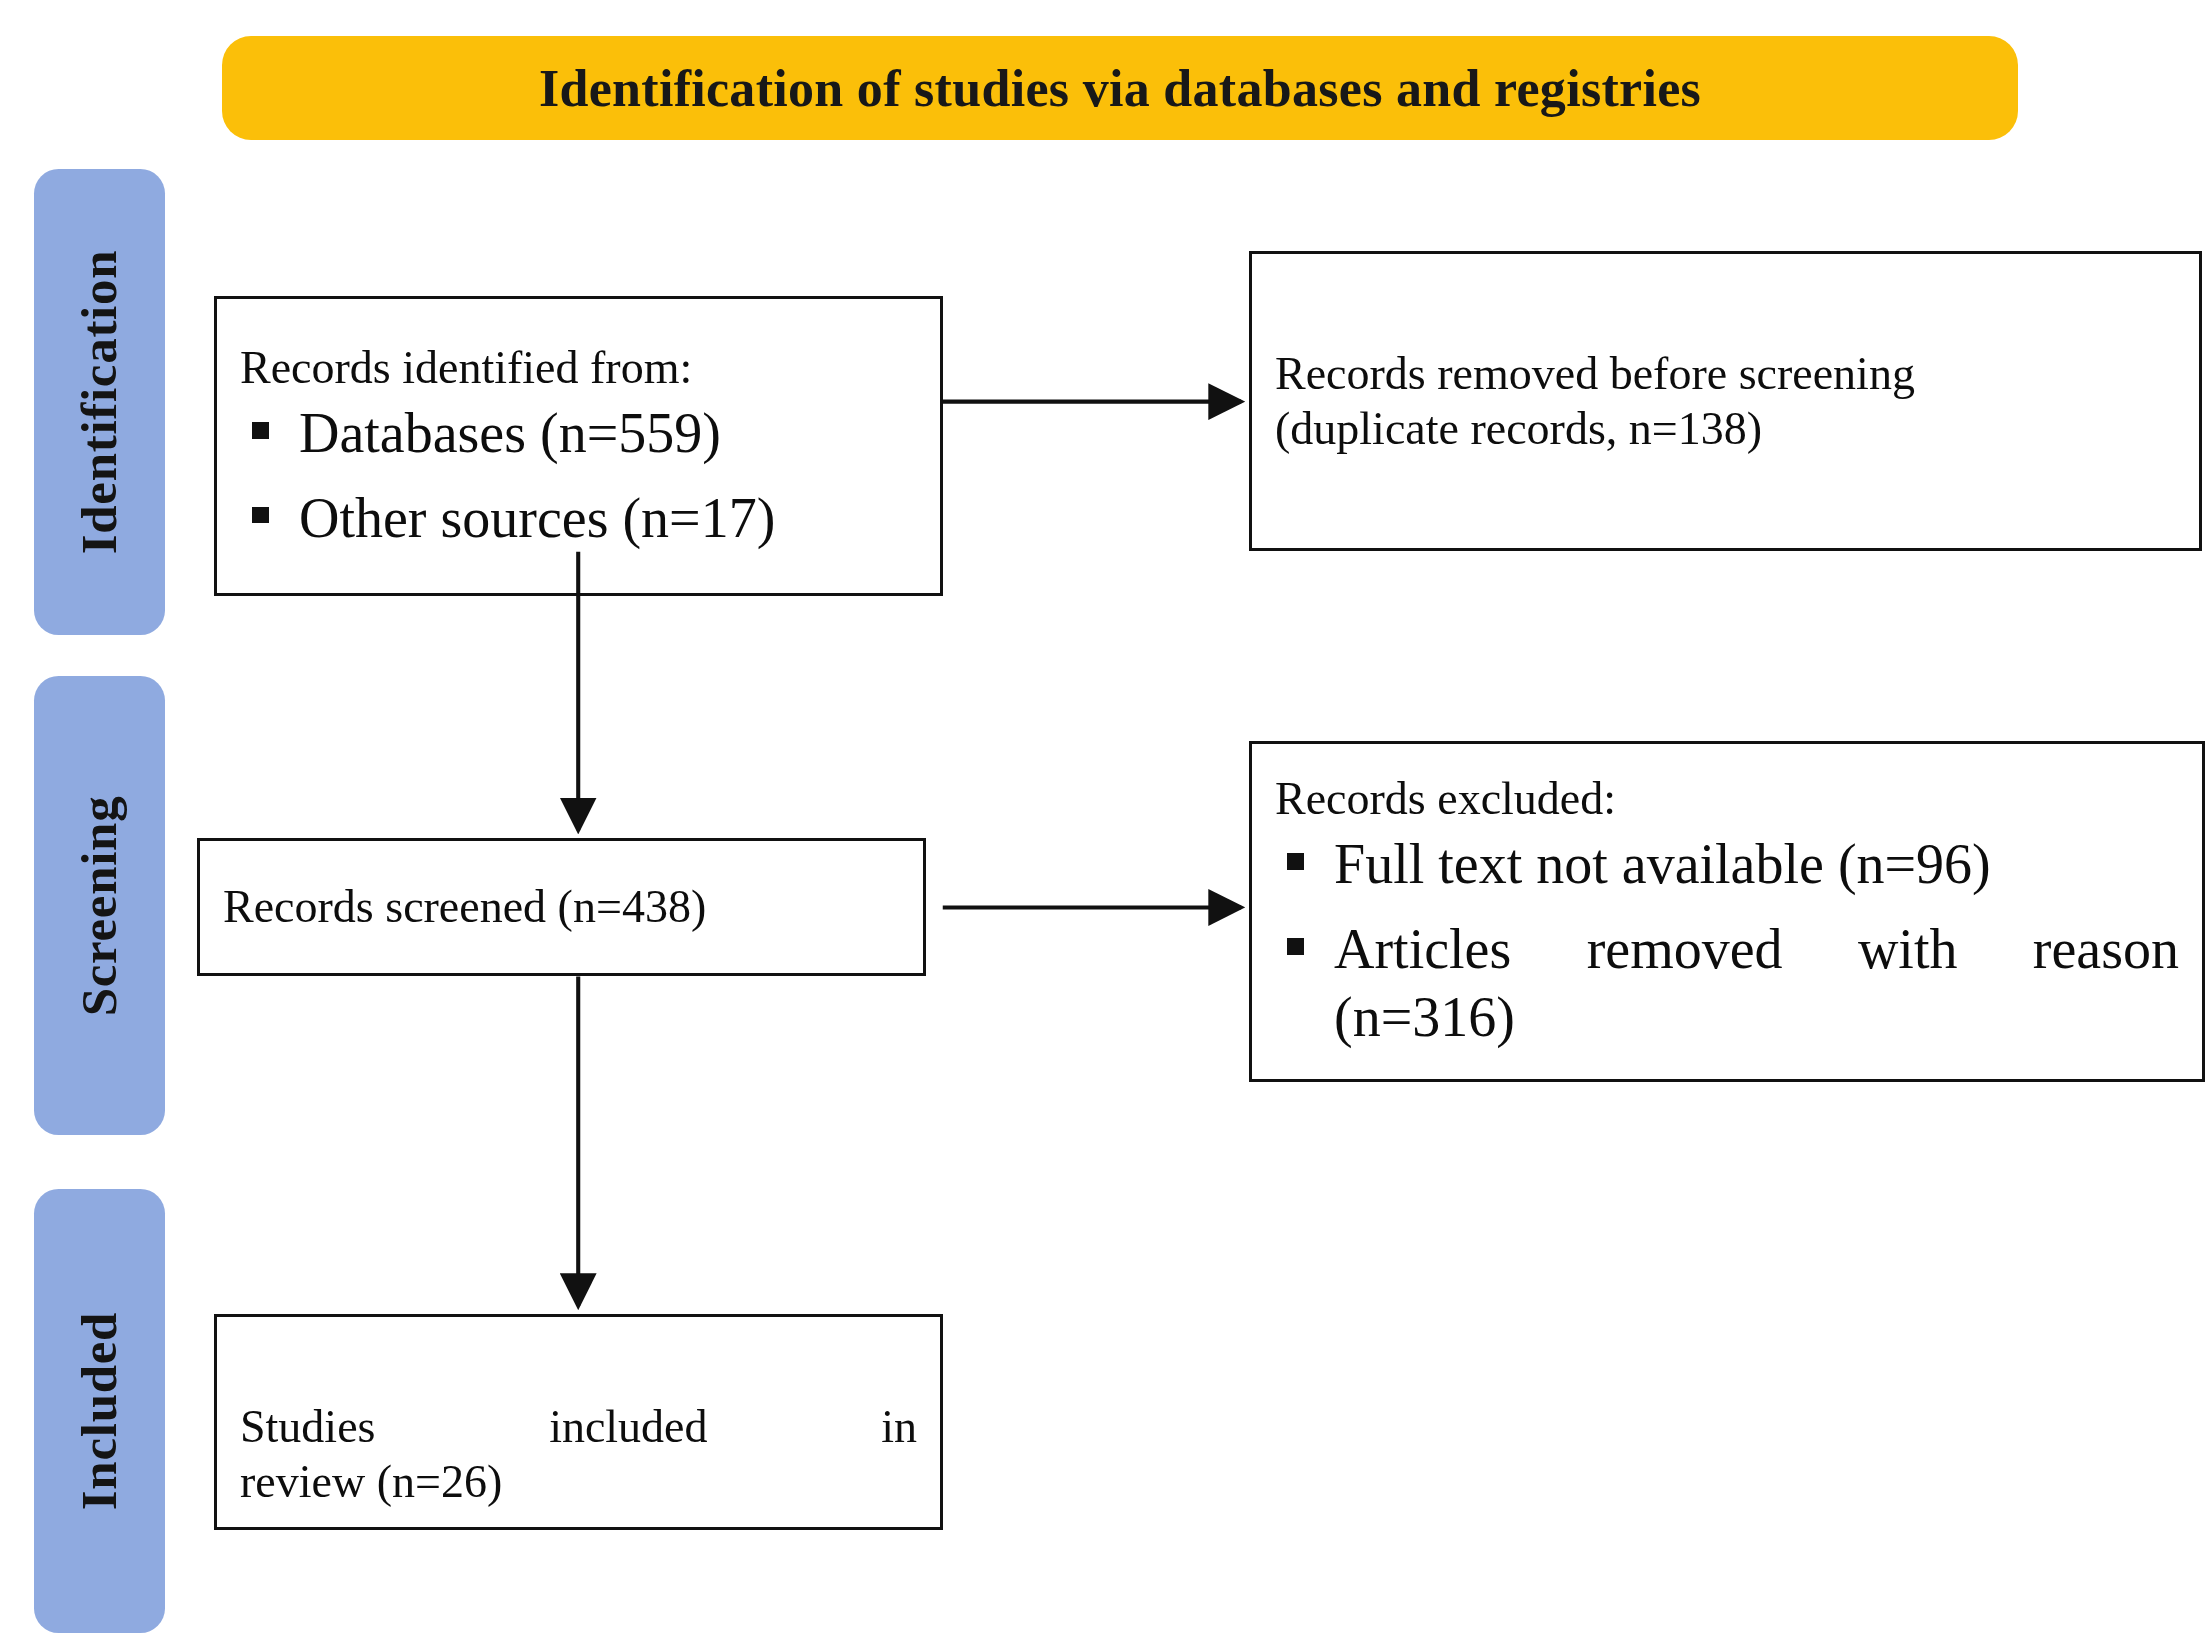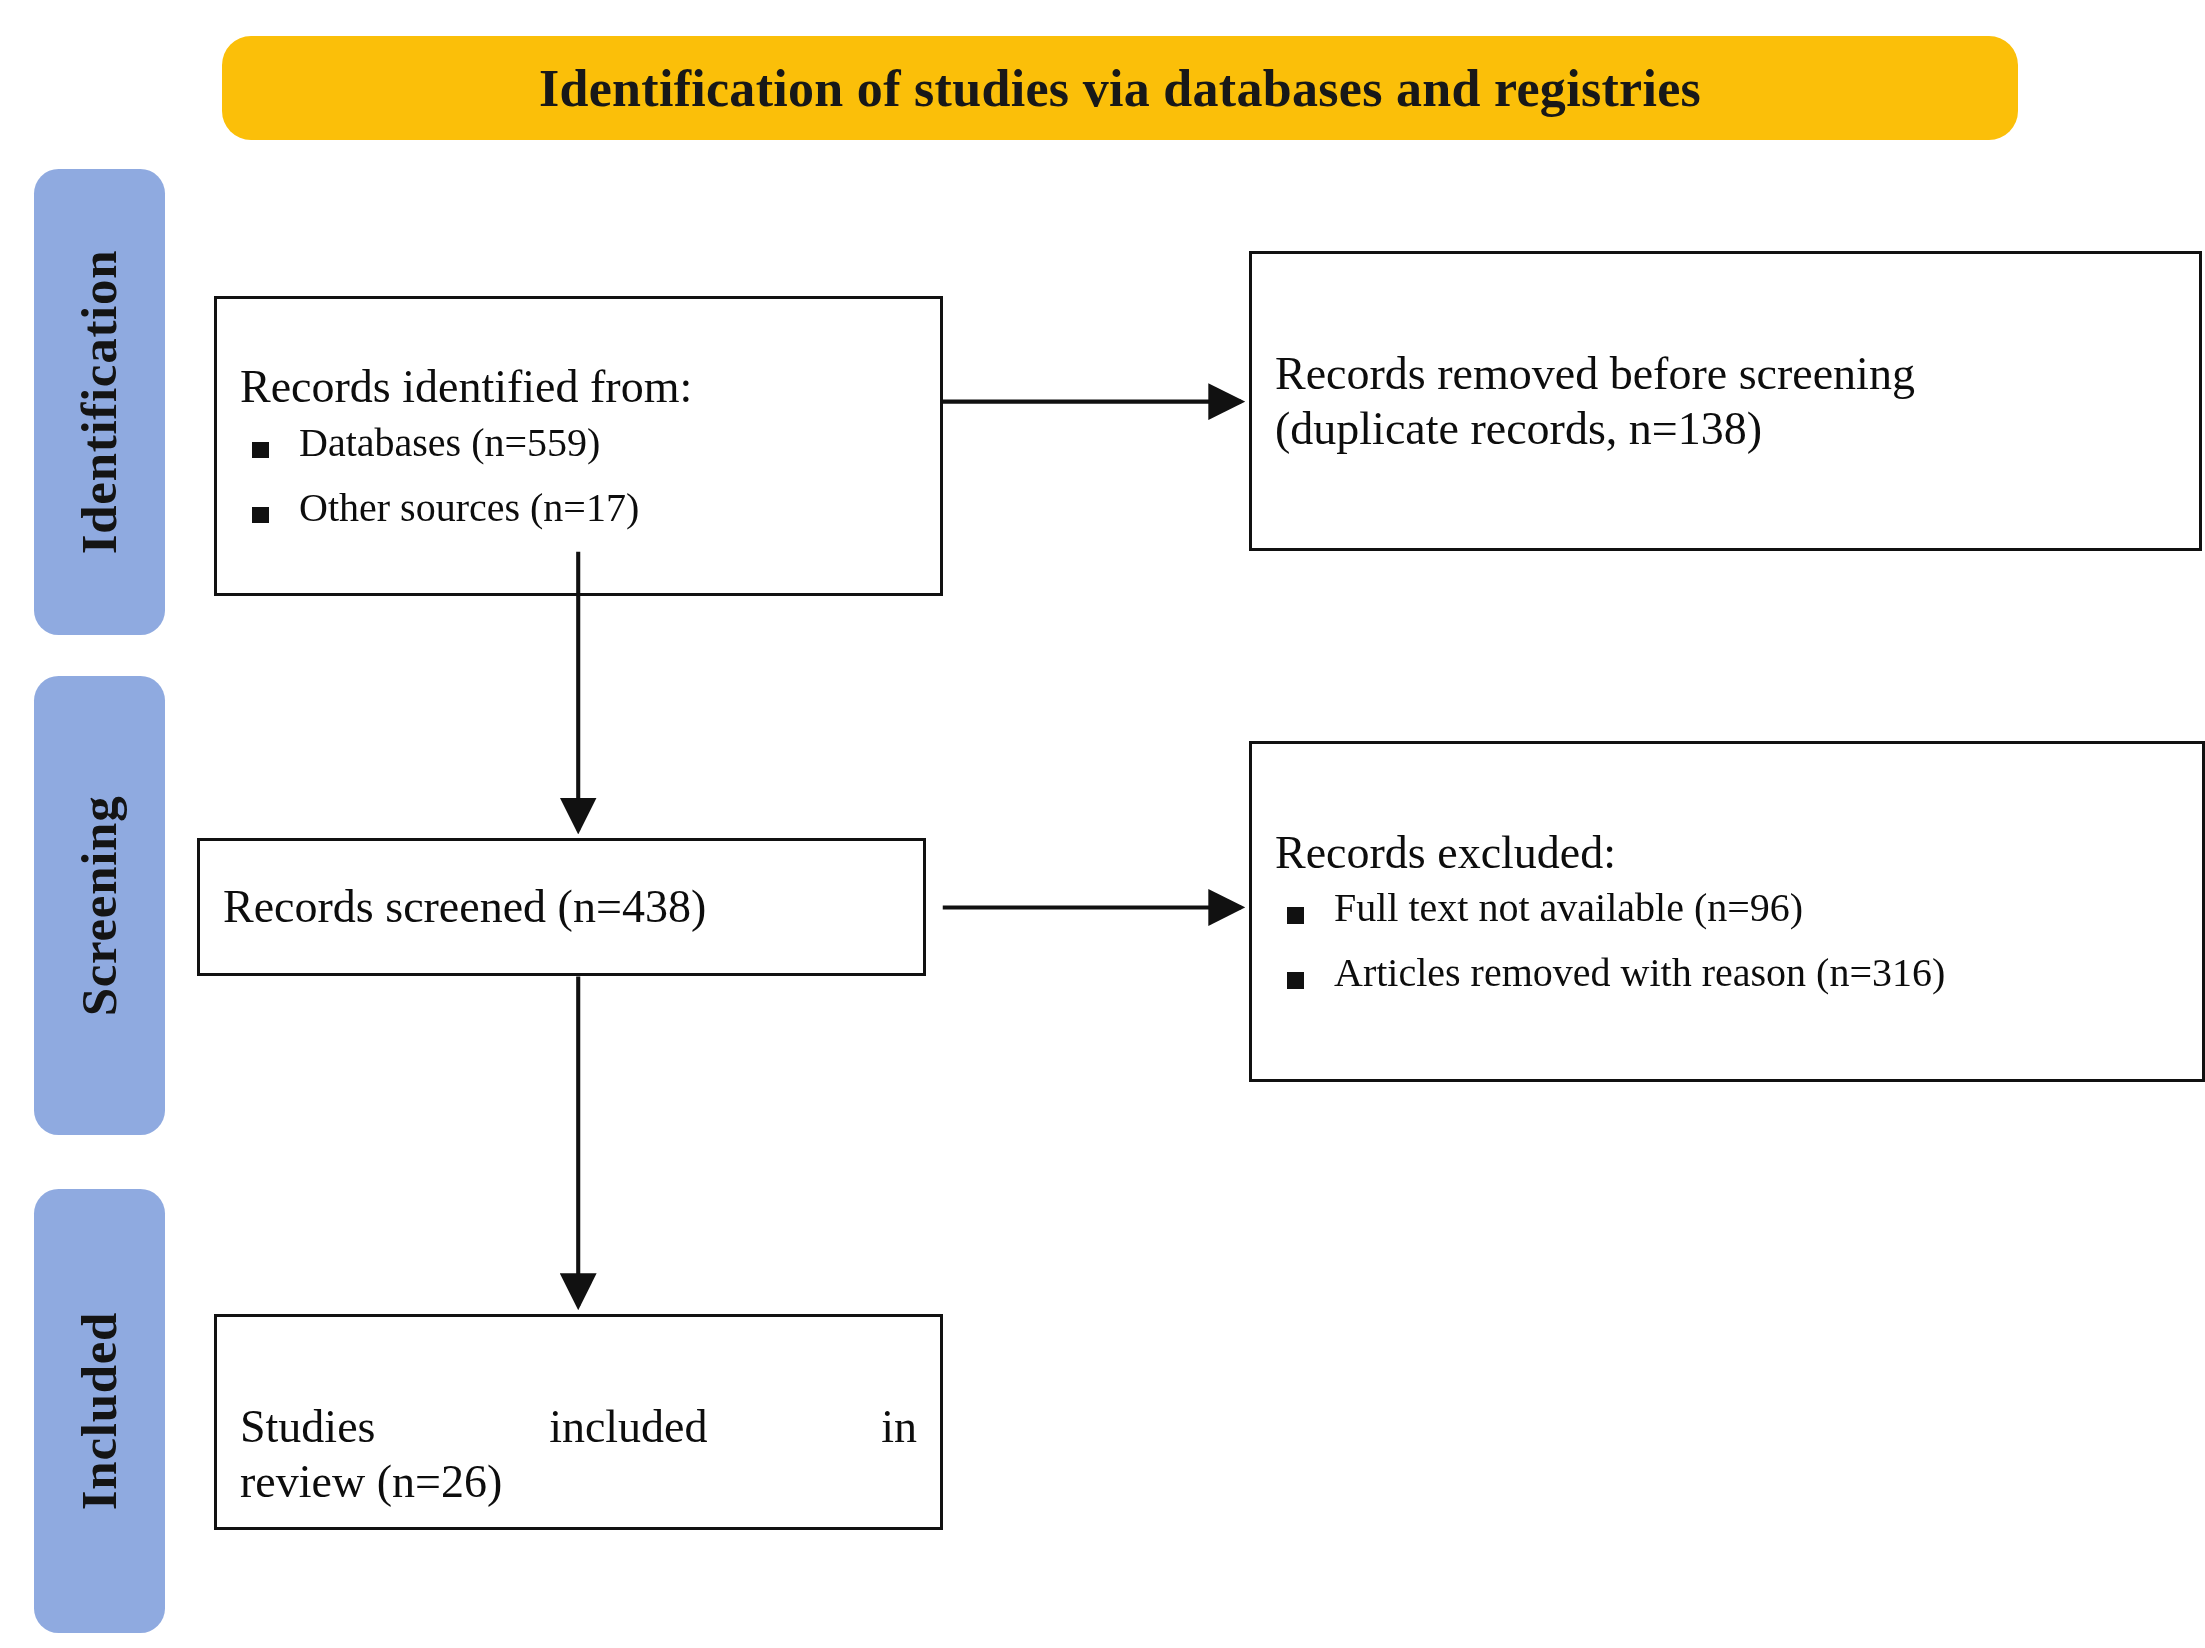--- a/index.html
+++ b/index.html
@@ -86,21 +86,21 @@
   }
 
   ul.bullets {
     list-style: none;
     margin: 4.1px 0 0 0;
     padding: 0;
   }
   ul.bullets li {
     position: relative;
     padding-left: 59px;
-    font-size: 40px;
+    font-size: 56px;
     line-height: 1.22;
     color: #0d0d0d;
     margin-bottom: 16.4px;
   }
   ul.bullets li:last-child { margin-bottom: 0; }
   ul.bullets li .sq {
     position: absolute;
     left: 12.3px;
     top: 23px;
     width: 16.4px;

